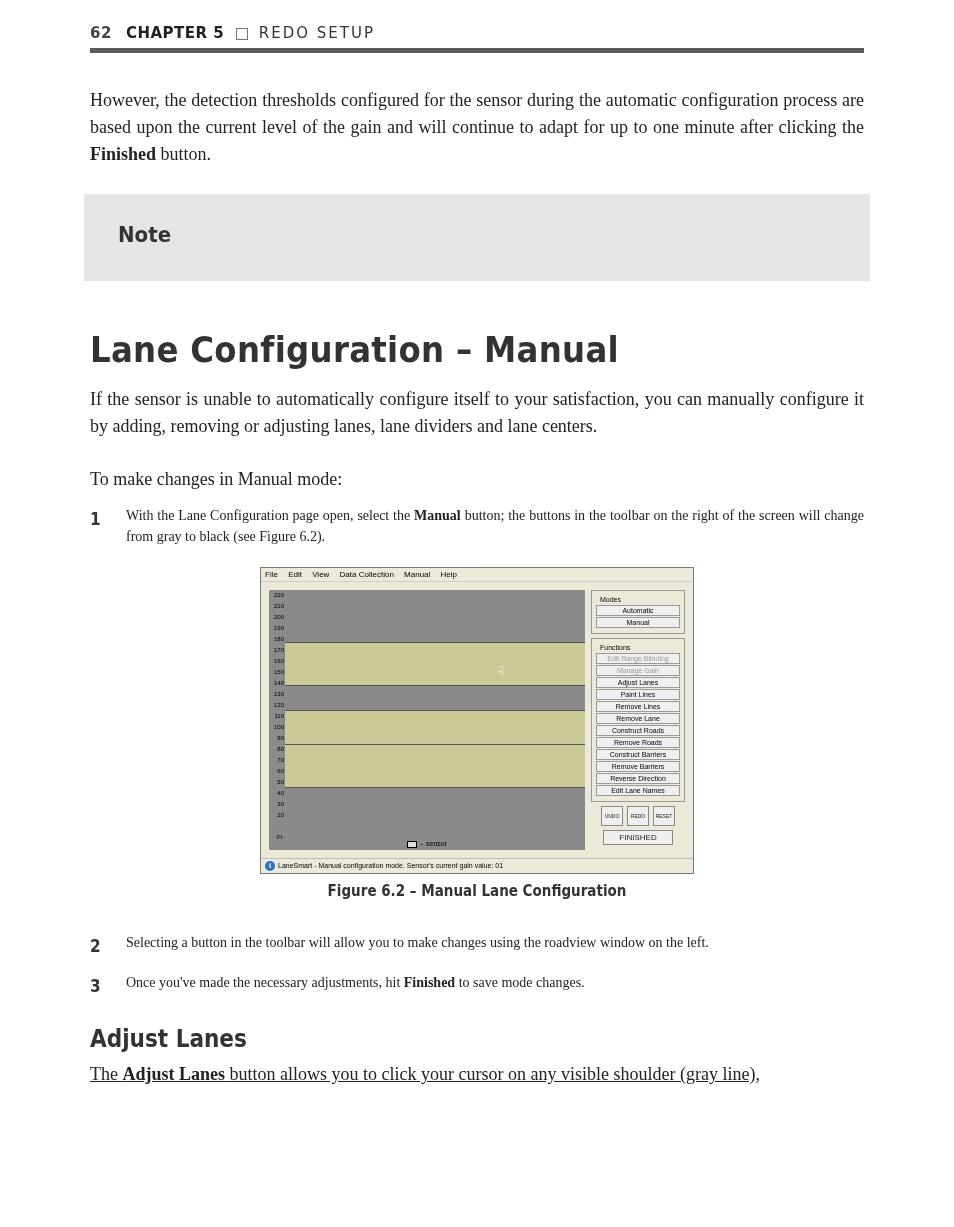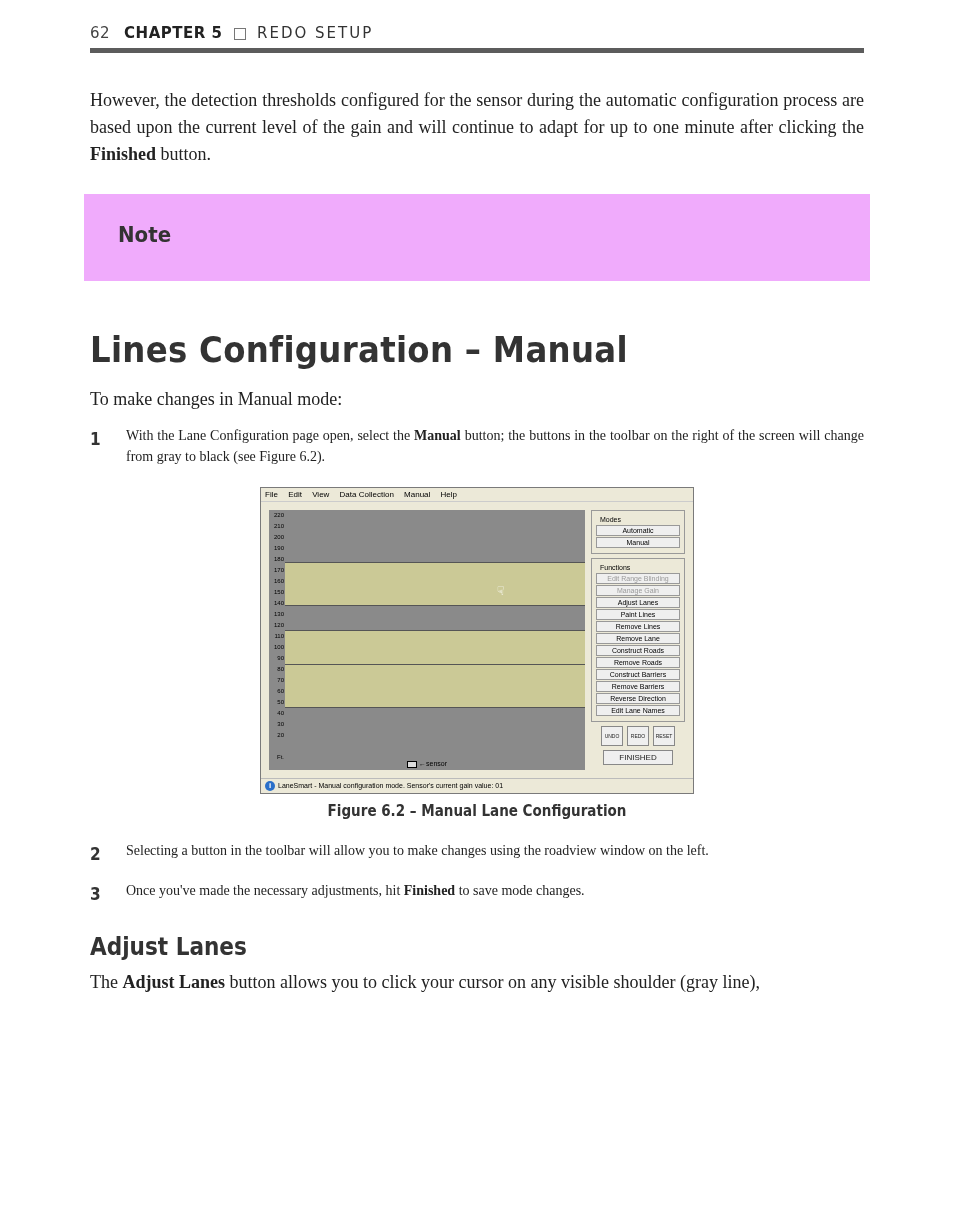--- a/index.html
+++ b/index.html
@@ -19,21 +19,21 @@
     display: flex;
     align-items: baseline;
     gap: 14px;
     font-family: "DejaVu Sans", Arial, sans-serif;
     font-size: 15px;
     letter-spacing: 0.5px;
     color: #333;
     margin-bottom: 6px;
   }
   .running-head .pagenum {
-    font-weight: 400;
+    font-weight: 700;
     color: #444;
   }
   .running-head .chapter-label {
     font-weight: 800;
     color: #222;
   }
   .running-head .square {
     display: inline-block;
     width: 10px;
     height: 10px;
@@ -53,21 +53,21 @@
 
   .body-para {
     font-size: 18px;
     line-height: 1.5;
     margin: 0 0 26px 0;
     text-align: justify;
   }
   .body-para .bold { font-weight: 700; }
 
   .note-box {
-    background: #f0abfc;
+    background: #e5e5e5;
     padding: 28px 34px 28px 34px;
     margin: 12px -6px 48px -6px;
   }
   .note-title {
     font-family: "DejaVu Sans Condensed", "Arial Narrow", Arial, sans-serif;
     font-weight: 700;
     font-size: 22px;
     margin-bottom: 6px;
     color: #333;
   }
@@ -117,21 +117,21 @@
 
   .figure-wrap {
     text-align: center;
     margin: 10px 0 6px 0;
   }
   .figure-caption {
     font-family: "DejaVu Sans Condensed", "Arial Narrow", Arial, sans-serif;
     font-weight: 700;
     font-size: 15px;
     color: #333;
-    margin: 8px 0 20px 0;
+    margin: 8px 0 32px 0;
   }
 
   
   .ssm-window {
     width: 432px;
     margin: 0 auto;
     border: 1px solid #7a7a7a;
     font-family: Tahoma, Arial, sans-serif;
     font-size: 8px;
     background: #ece9d8;
@@ -324,22 +324,23 @@
   <div class="head-rule"></div>
 
   <p class="body-para">
     <span>However, the detection thresholds configured for the sensor during the automatic configuration process are based upon the current level of the gain and will continue to adapt for up to one minute after clicking the </span><span class="bold">Finished</span><span> button.</span>
   </p>
 
   <div class="note-box">
     <div class="note-title">Note</div>
   </div>
 
-  <h1 class="section">Lines Configuration – Manual</h1>
-
+  <h1 class="section">Lane Configuration – Manual</h1>
+
+  <p class="body-para">If the sensor is unable to automatically configure itself to your satisfaction, you can manually configure it by adding, removing or adjusting lanes, lane dividers and lane centers.</p>
   <p class="body-para" style="margin-bottom:12px;">To make changes in Manual mode:</p>
 
   <ol class="steps">
     <li>
       <div class="step-body">
         <span>With the Lane Configuration page open, select the </span><span class="bold">Manual</span><span> button; the buttons in the toolbar on the right of the screen will change from gray to black (see Figure 6.2).</span>
       </div>
     </li>
   </ol>
 
@@ -436,17 +437,17 @@
       </div>
     </li>
     <li>
       <div class="step-body">
         <span>Once you've made the necessary adjustments, hit </span><span class="bold">Finished</span><span> to save mode changes.</span>
       </div>
     </li>
   </ol>
 
   <h2 class="subsection">Adjust Lanes</h2>
-  <p class="body-para" style="margin-bottom:16px;">
+  <p class="body-para" style="margin-bottom:16px;text-decoration:underline;">
     <span>The </span><span class="bold">Adjust Lanes</span><span> button allows you to click your cursor on any visible shoulder (gray line),</span>
   </p>
 
 </div>
 
 </body></html>

